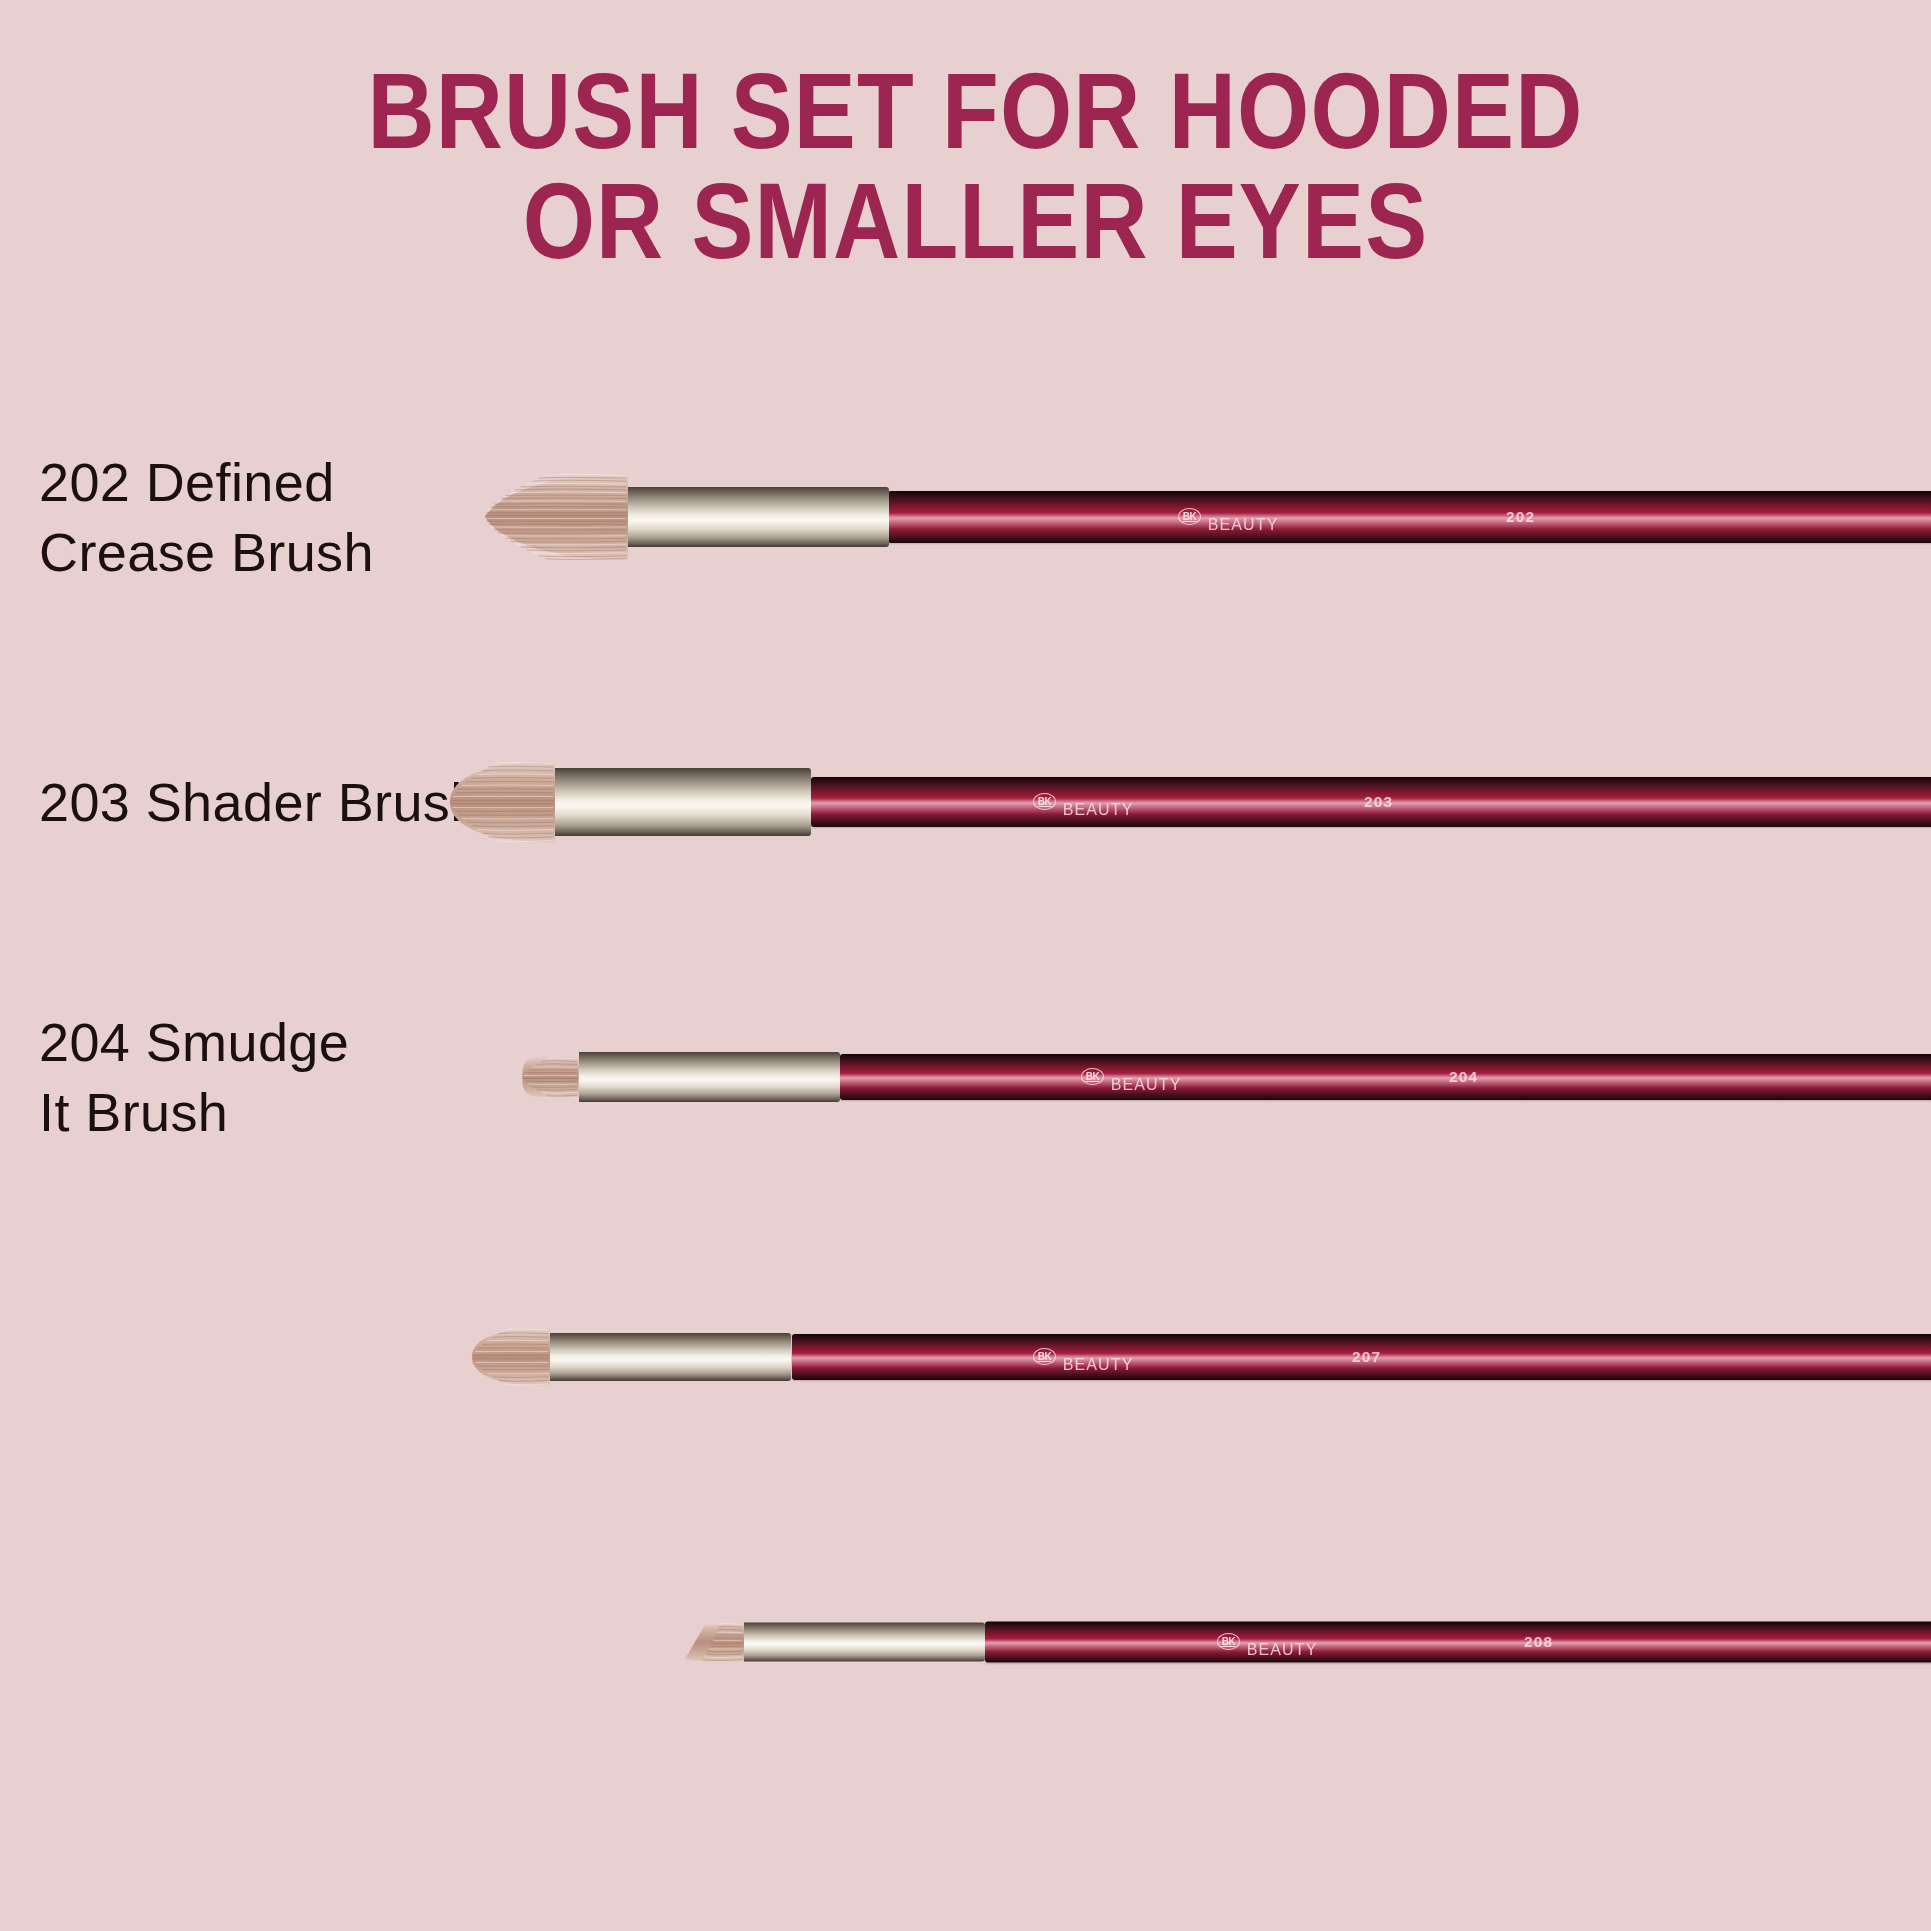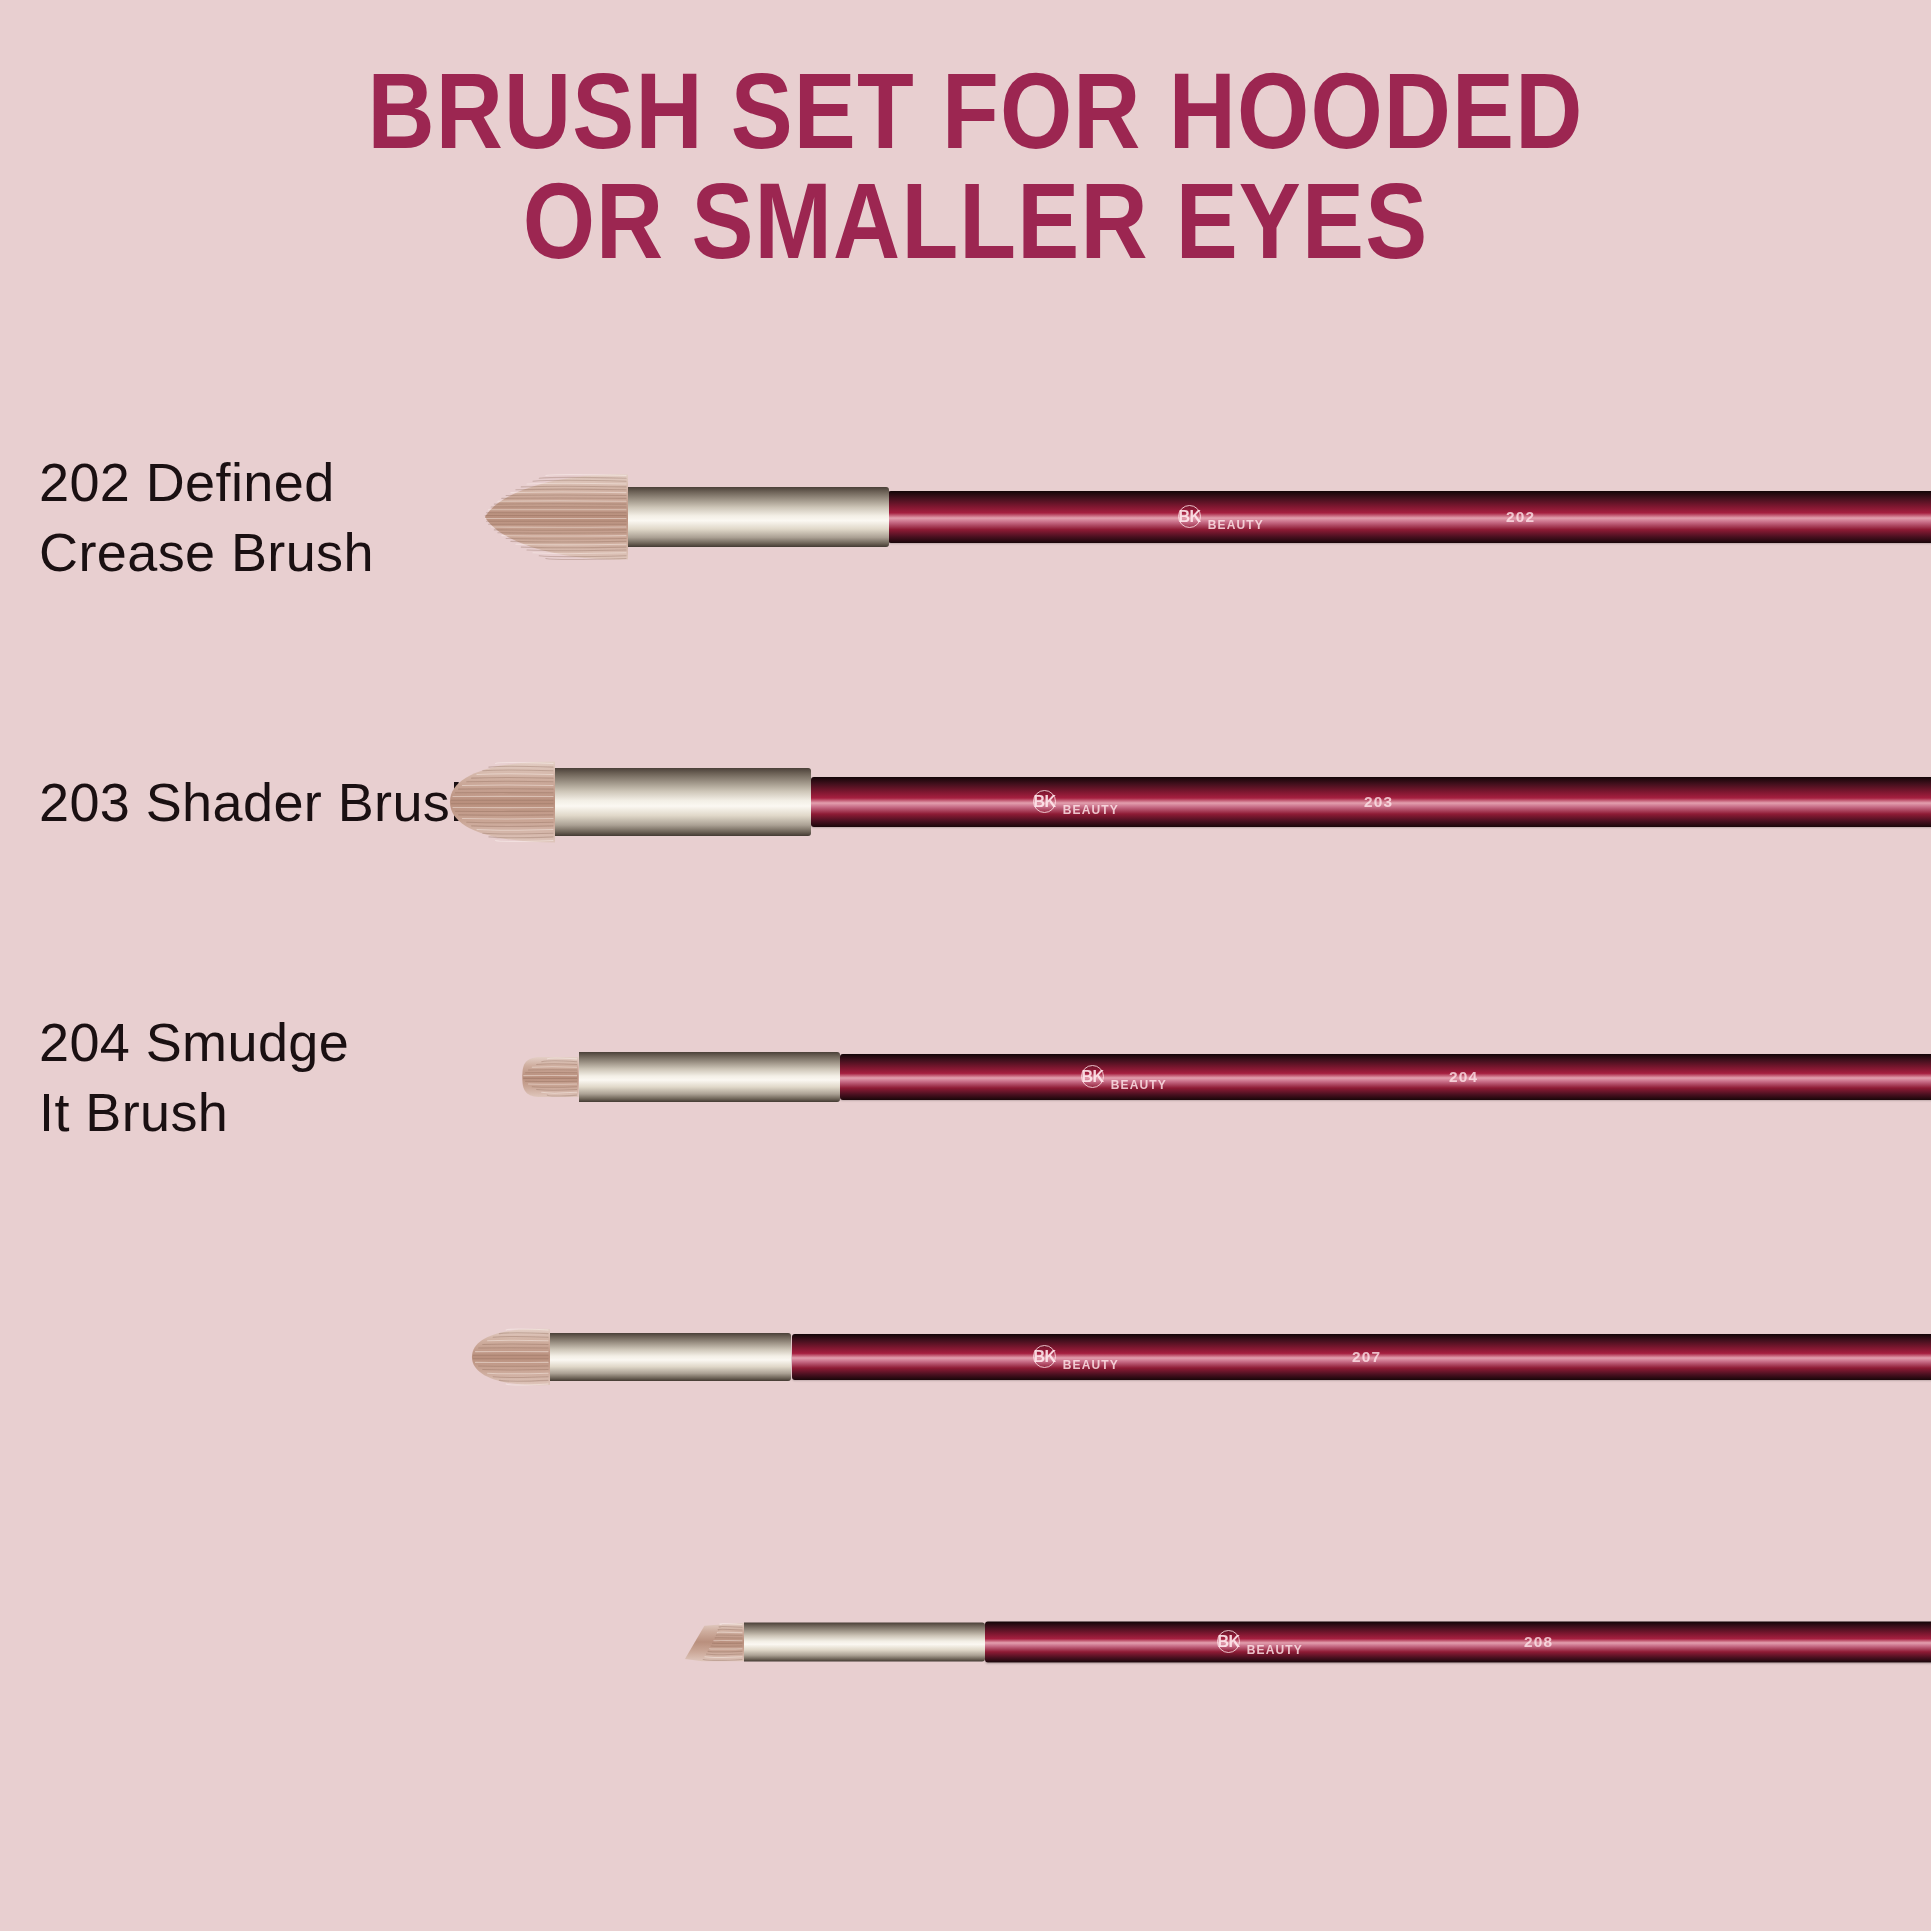--- a/index.html
+++ b/index.html
@@ -125,32 +125,33 @@
   .brand{
     position:absolute;
     top:50%;
     transform:translateY(-50%);
     display:flex;
     align-items:center;
     gap:6.8px;
     pointer-events:none;
   }
   .brand-mark{
-    width:23px; height:23px;
+    width:23px; height:17px;
     border-radius:50%;
     border:1.9px solid rgba(255,228,232,0.82);
     display:flex; align-items:center; justify-content:center;
-    font-size:16px; font-weight:bold;
+    font-size:10px; font-weight:bold;
     color:rgba(255,232,236,0.9);
     letter-spacing:-0.5px;
     font-family:"Liberation Sans", sans-serif;
+    text-decoration:underline;
   }
   .brand-text{
-    font-size:12px;
-    font-weight:bold;
+    font-size:16px;
+    font-weight:normal;
     letter-spacing:1.1px;
     color:rgba(255,230,234,0.82);
     font-family:"Liberation Sans", sans-serif;
     margin-top:16px;
   }
   .handle-number{
     position:absolute;
     top:50%;
     transform:translateY(-50%);
     font-size:15.4px;

